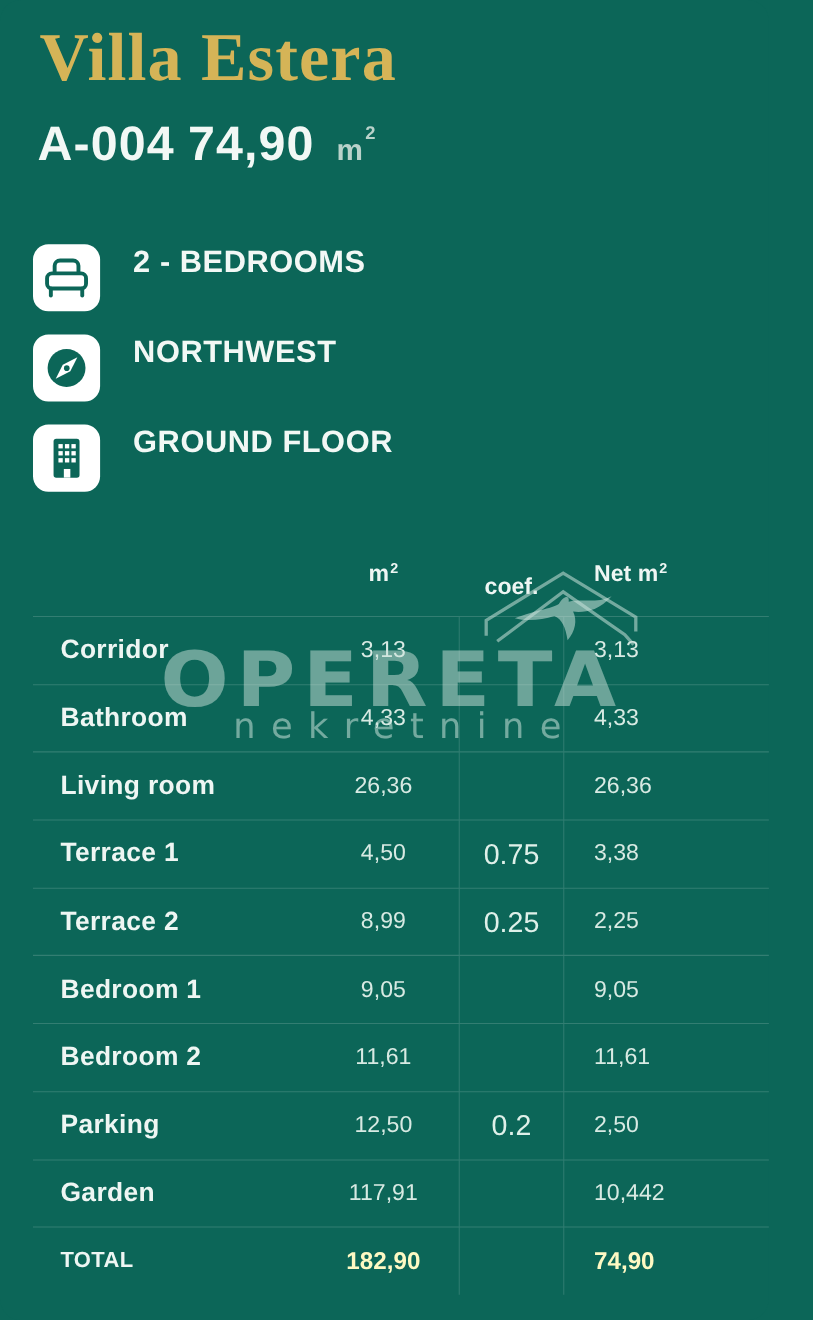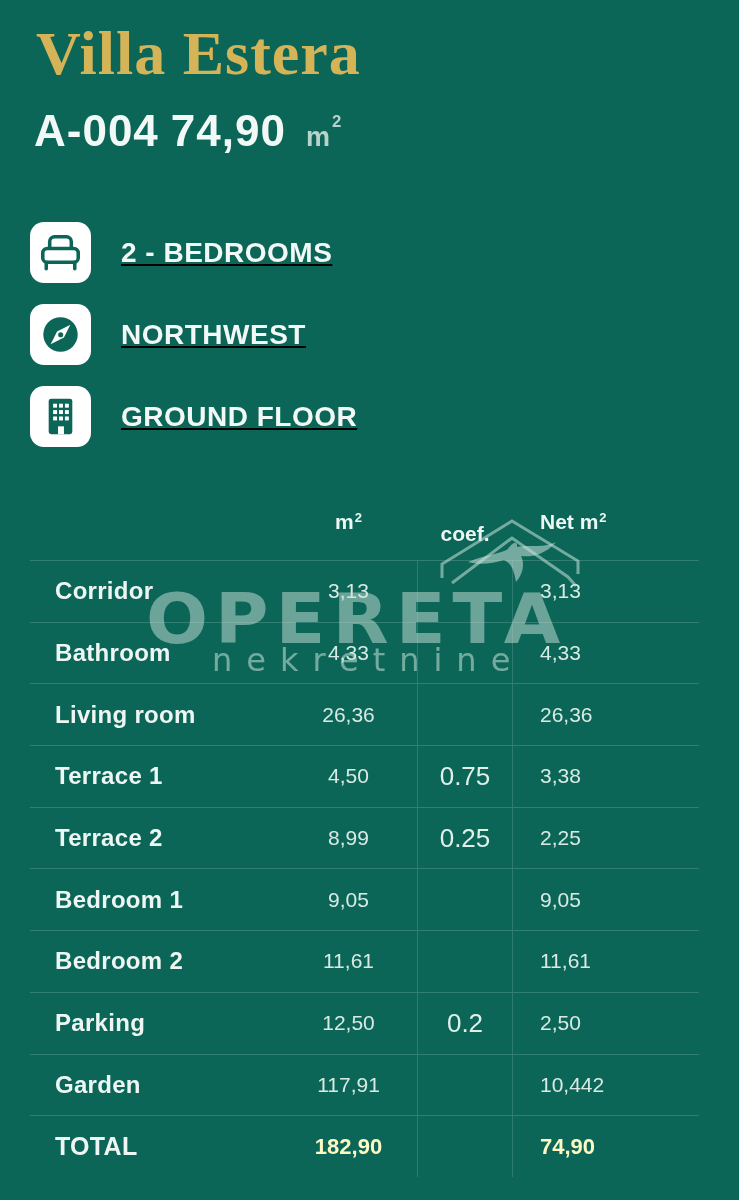--- a/index.html
+++ b/index.html
@@ -22,21 +22,21 @@
     position:absolute; left:34px; top:106px;
     display:flex; align-items:baseline;
     color:#f2f8f5; font-weight:700; font-size:44px; letter-spacing:1px;text-align:center;
   }
   .unit-line .area { margin-left:12px; }
   .unit-line .sq { margin-left:20px; font-size:27px; color:#b9d2ca; font-weight:700; }
   .unit-line .sq sup, .sup2 { font-size:0.62em; position:relative; top:-0.55em; margin-left:1px; }
 
   
   .features { position:absolute; left:30px; top:222px; }
-  .feature { display:flex; align-items:center; margin-bottom:21px; height:61px;text-decoration:underline; }
+  .feature { display:flex; align-items:flex-start; margin-bottom:21px; height:61px; }
   .badge {
     width:61px; height:61px; background:#ffffff; border-radius:14px;
     display:flex; align-items:center; justify-content:center; flex:0 0 61px;
   }
   .feature .label {
     margin-left:30px; color:#f2f8f5; font-weight:700;
     font-size:28px; letter-spacing:0.5px;
   }
 
   
@@ -46,21 +46,21 @@
   .t-row  { height:61.7px; align-items:center; border-top:1px solid rgba(255,255,255,0.16); }
   .cell-name { padding-left:25px; font-weight:700; font-size:24px; color:#eef6f3; letter-spacing:0.3px; align-self:center; }
   .cell-m2   { text-align:center; font-size:21px; color:#d8eae3; align-self:center; }
   .cell-coef { text-align:center; font-size:26px; color:#dff0e9; align-self:center;
                border-left:1px solid rgba(255,255,255,0.14); border-right:1px solid rgba(255,255,255,0.14); height:100%; display:flex; align-items:center; justify-content:center; }
   .t-head .cell-coef { border:none; align-items:flex-end; }
   .cell-net  { padding-left:27px; font-size:21px; color:#d8eae3; align-self:center; }
   .t-head .cell-m2, .t-head .cell-coef, .t-head .cell-net {
     font-weight:700; font-size:21px; color:#eef6f3;
   }
-  .row-total .cell-name { font-size:25px; }
+  .row-total .cell-name { font-size:20px; }
   .row-total .cell-m2, .row-total .cell-net { font-weight:700; font-size:22px; color:#fef9c3; }
 
   
   .wm { position:absolute; pointer-events:none; color:rgba(203,226,218,0.5); }
   .wm-brand {
     left:146px; top:576px; font-size:73px; font-weight:700;
     letter-spacing:7px; font-family:"DejaVu Sans", sans-serif;
     transform:scaleY(0.95);
   }
   .wm-sub {

